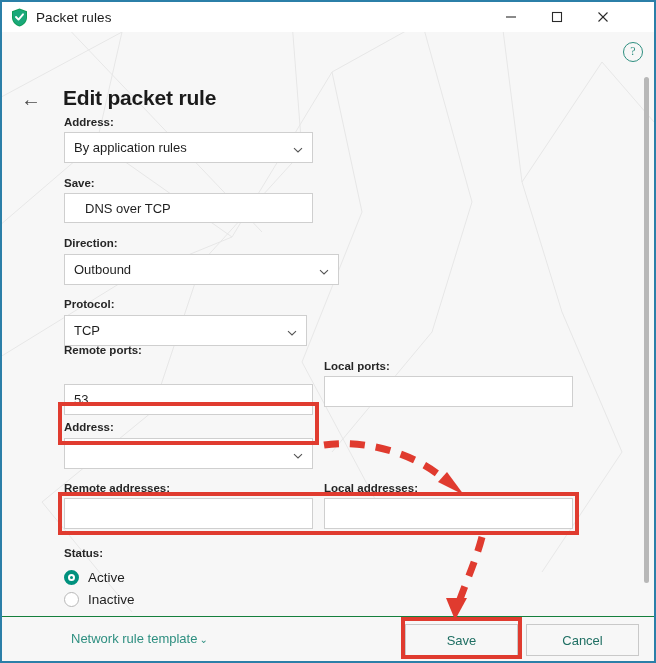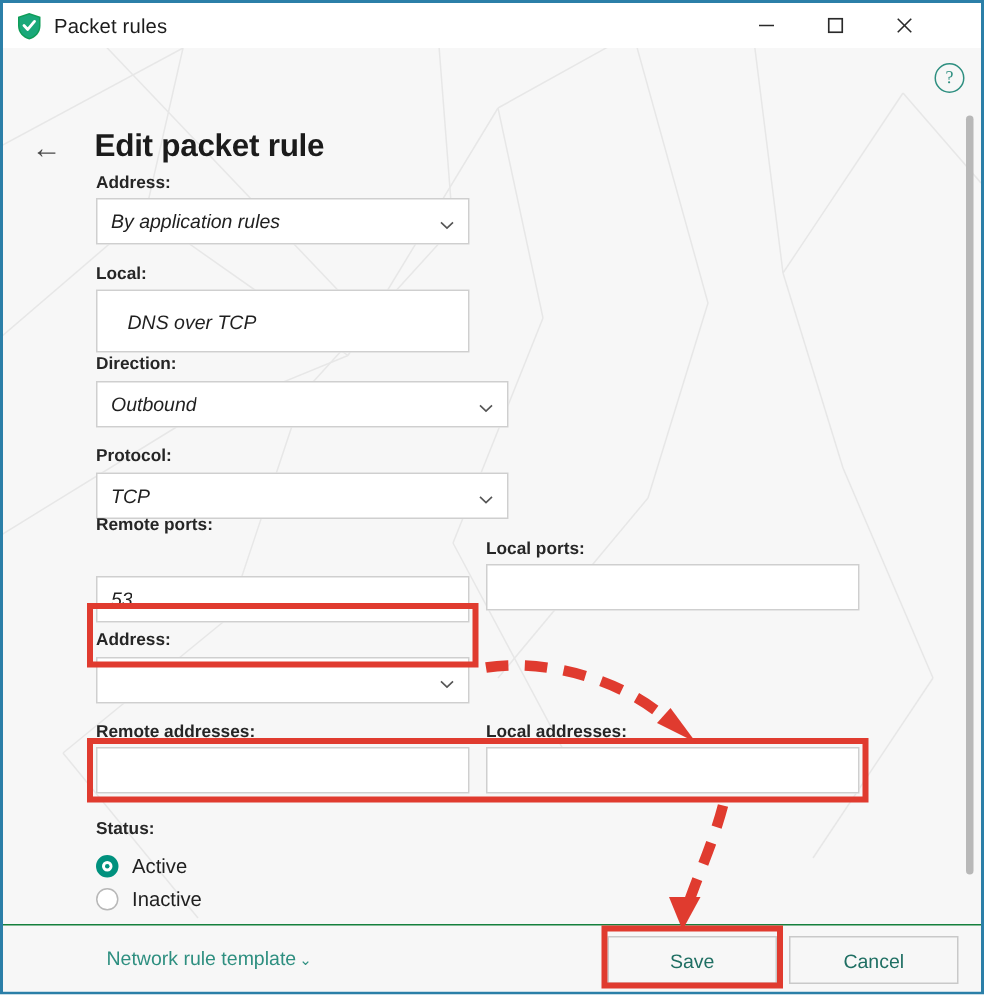--- a/index.html
+++ b/index.html
@@ -134,21 +134,21 @@
   .ctl.select { padding-right: 26px; }
   .chev {
     position: absolute;
     right: 9px;
     top: 50%;
     transform: translateY(-50%);
     width: 10px;
     height: 10px;
     color: #555;
   }
-  .ctl .val { overflow: hidden; white-space: nowrap; font-style: italic; }
+  .ctl .val { overflow: hidden; white-space: nowrap; }
 
   
   .radio-row {
     position: absolute;
     display: flex;
     align-items: center;
   }
   .radio {
     width: 15px;
     height: 15px;
@@ -316,37 +316,37 @@
       <div class="field-label" style="left:62px; top:84px;">Address:</div>
       <div class="ctl select" style="left:62px; top:100px; width:249px; height:31px;">
         <span class="val">By application rules</span>
         <span class="chev">
           <svg width="10" height="10" viewBox="0 0 10 10">
               <polyline points="1,3.2 5,7 9,3.2" fill="none" stroke="currentColor" stroke-width="1.1"></polyline>
             </svg>
         </span>
       </div>
 
-      <div class="field-label" style="left:62px; top:145px;">Local:</div>
-      <div class="ctl" style="left:62px; top:161px; width:249px; height:42px;padding-left:20px;">
+      <div class="field-label" style="left:62px; top:145px;">Save:</div>
+      <div class="ctl" style="left:62px; top:161px; width:249px; height:30px;padding-left:20px;">
         <span class="val">DNS over TCP</span>
       </div>
 
       <div class="field-label" style="left:62px; top:205px;">Direction:</div>
       <div class="ctl select" style="left:62px; top:222px; width:275px; height:31px;">
         <span class="val">Outbound</span>
         <span class="chev">
           <svg width="10" height="10" viewBox="0 0 10 10">
               <polyline points="1,3.2 5,7 9,3.2" fill="none" stroke="currentColor" stroke-width="1.1"></polyline>
             </svg>
         </span>
       </div>
 
       <div class="field-label" style="left:62px; top:266px;">Protocol:</div>
-      <div class="ctl select" style="left:62px; top:283px; width:275px; height:31px;">
+      <div class="ctl select" style="left:62px; top:283px; width:243px; height:31px;">
         <span class="val">TCP</span>
         <span class="chev">
           <svg width="10" height="10" viewBox="0 0 10 10">
               <polyline points="1,3.2 5,7 9,3.2" fill="none" stroke="currentColor" stroke-width="1.1"></polyline>
             </svg>
         </span>
       </div>
 
       <div class="field-label" style="left:62px; top:312px;">Remote ports:</div>
       <div class="ctl" style="left:62px; top:352px; width:249px; height:31px;">

